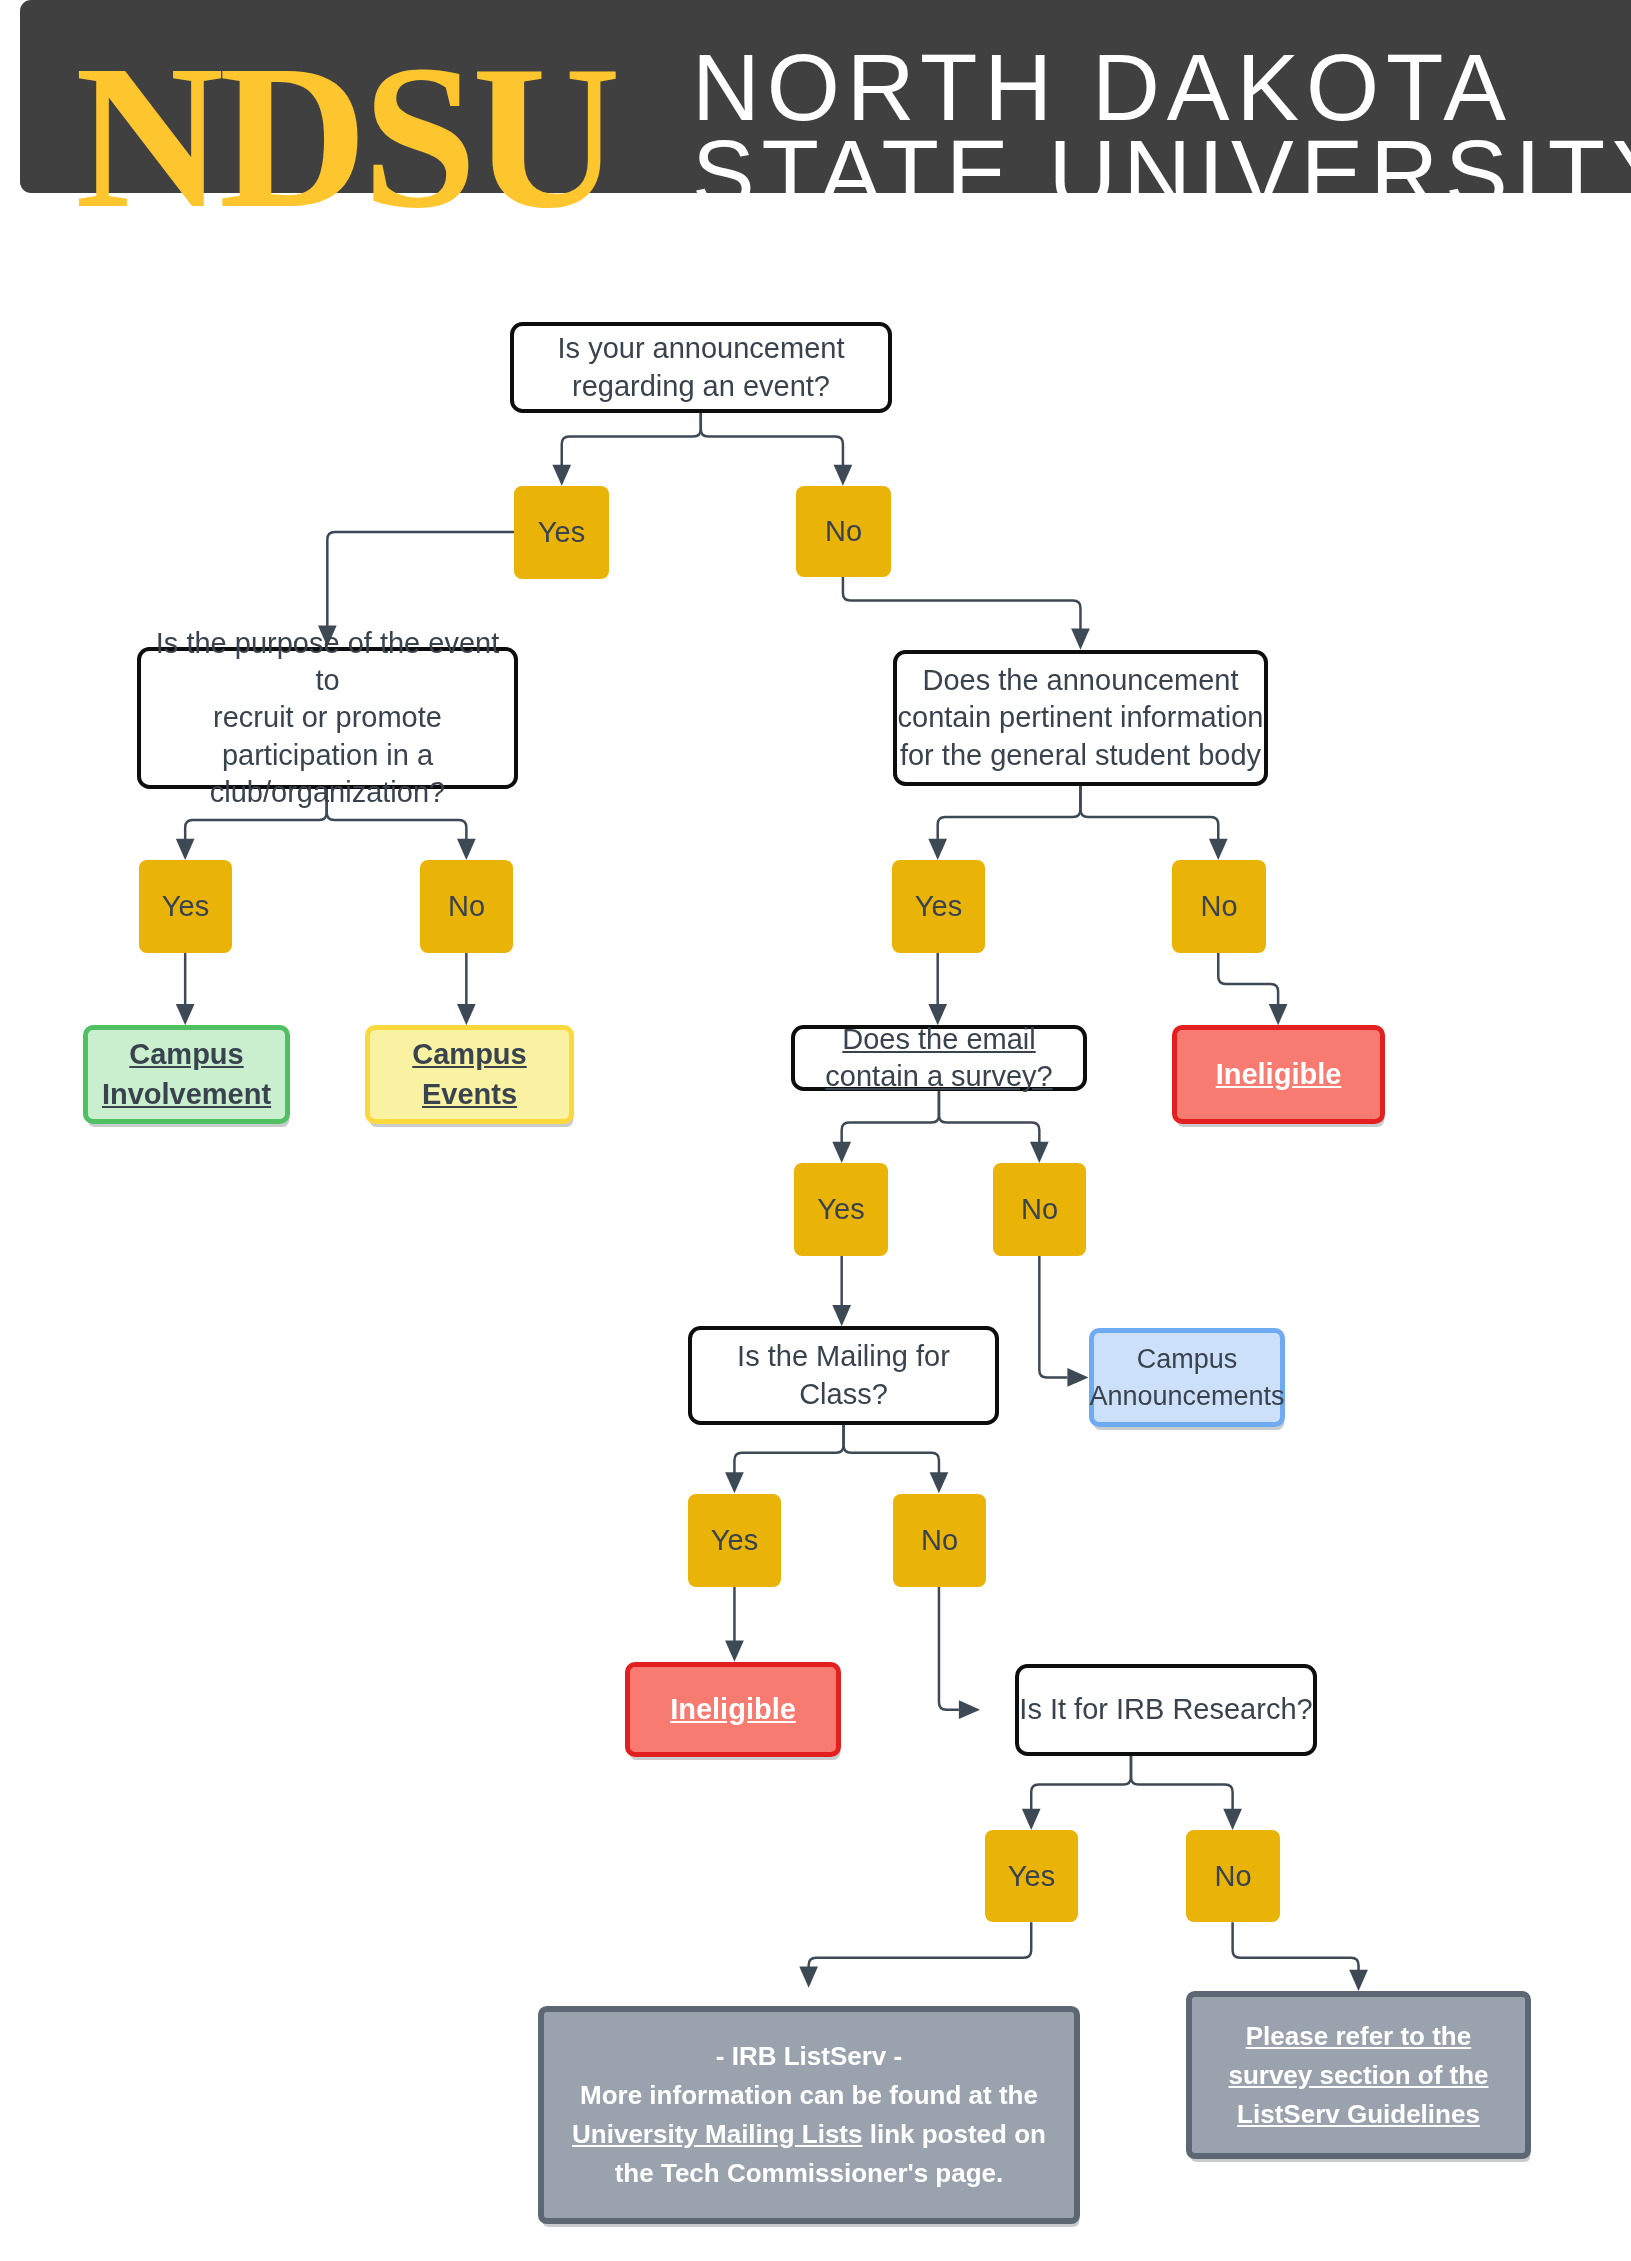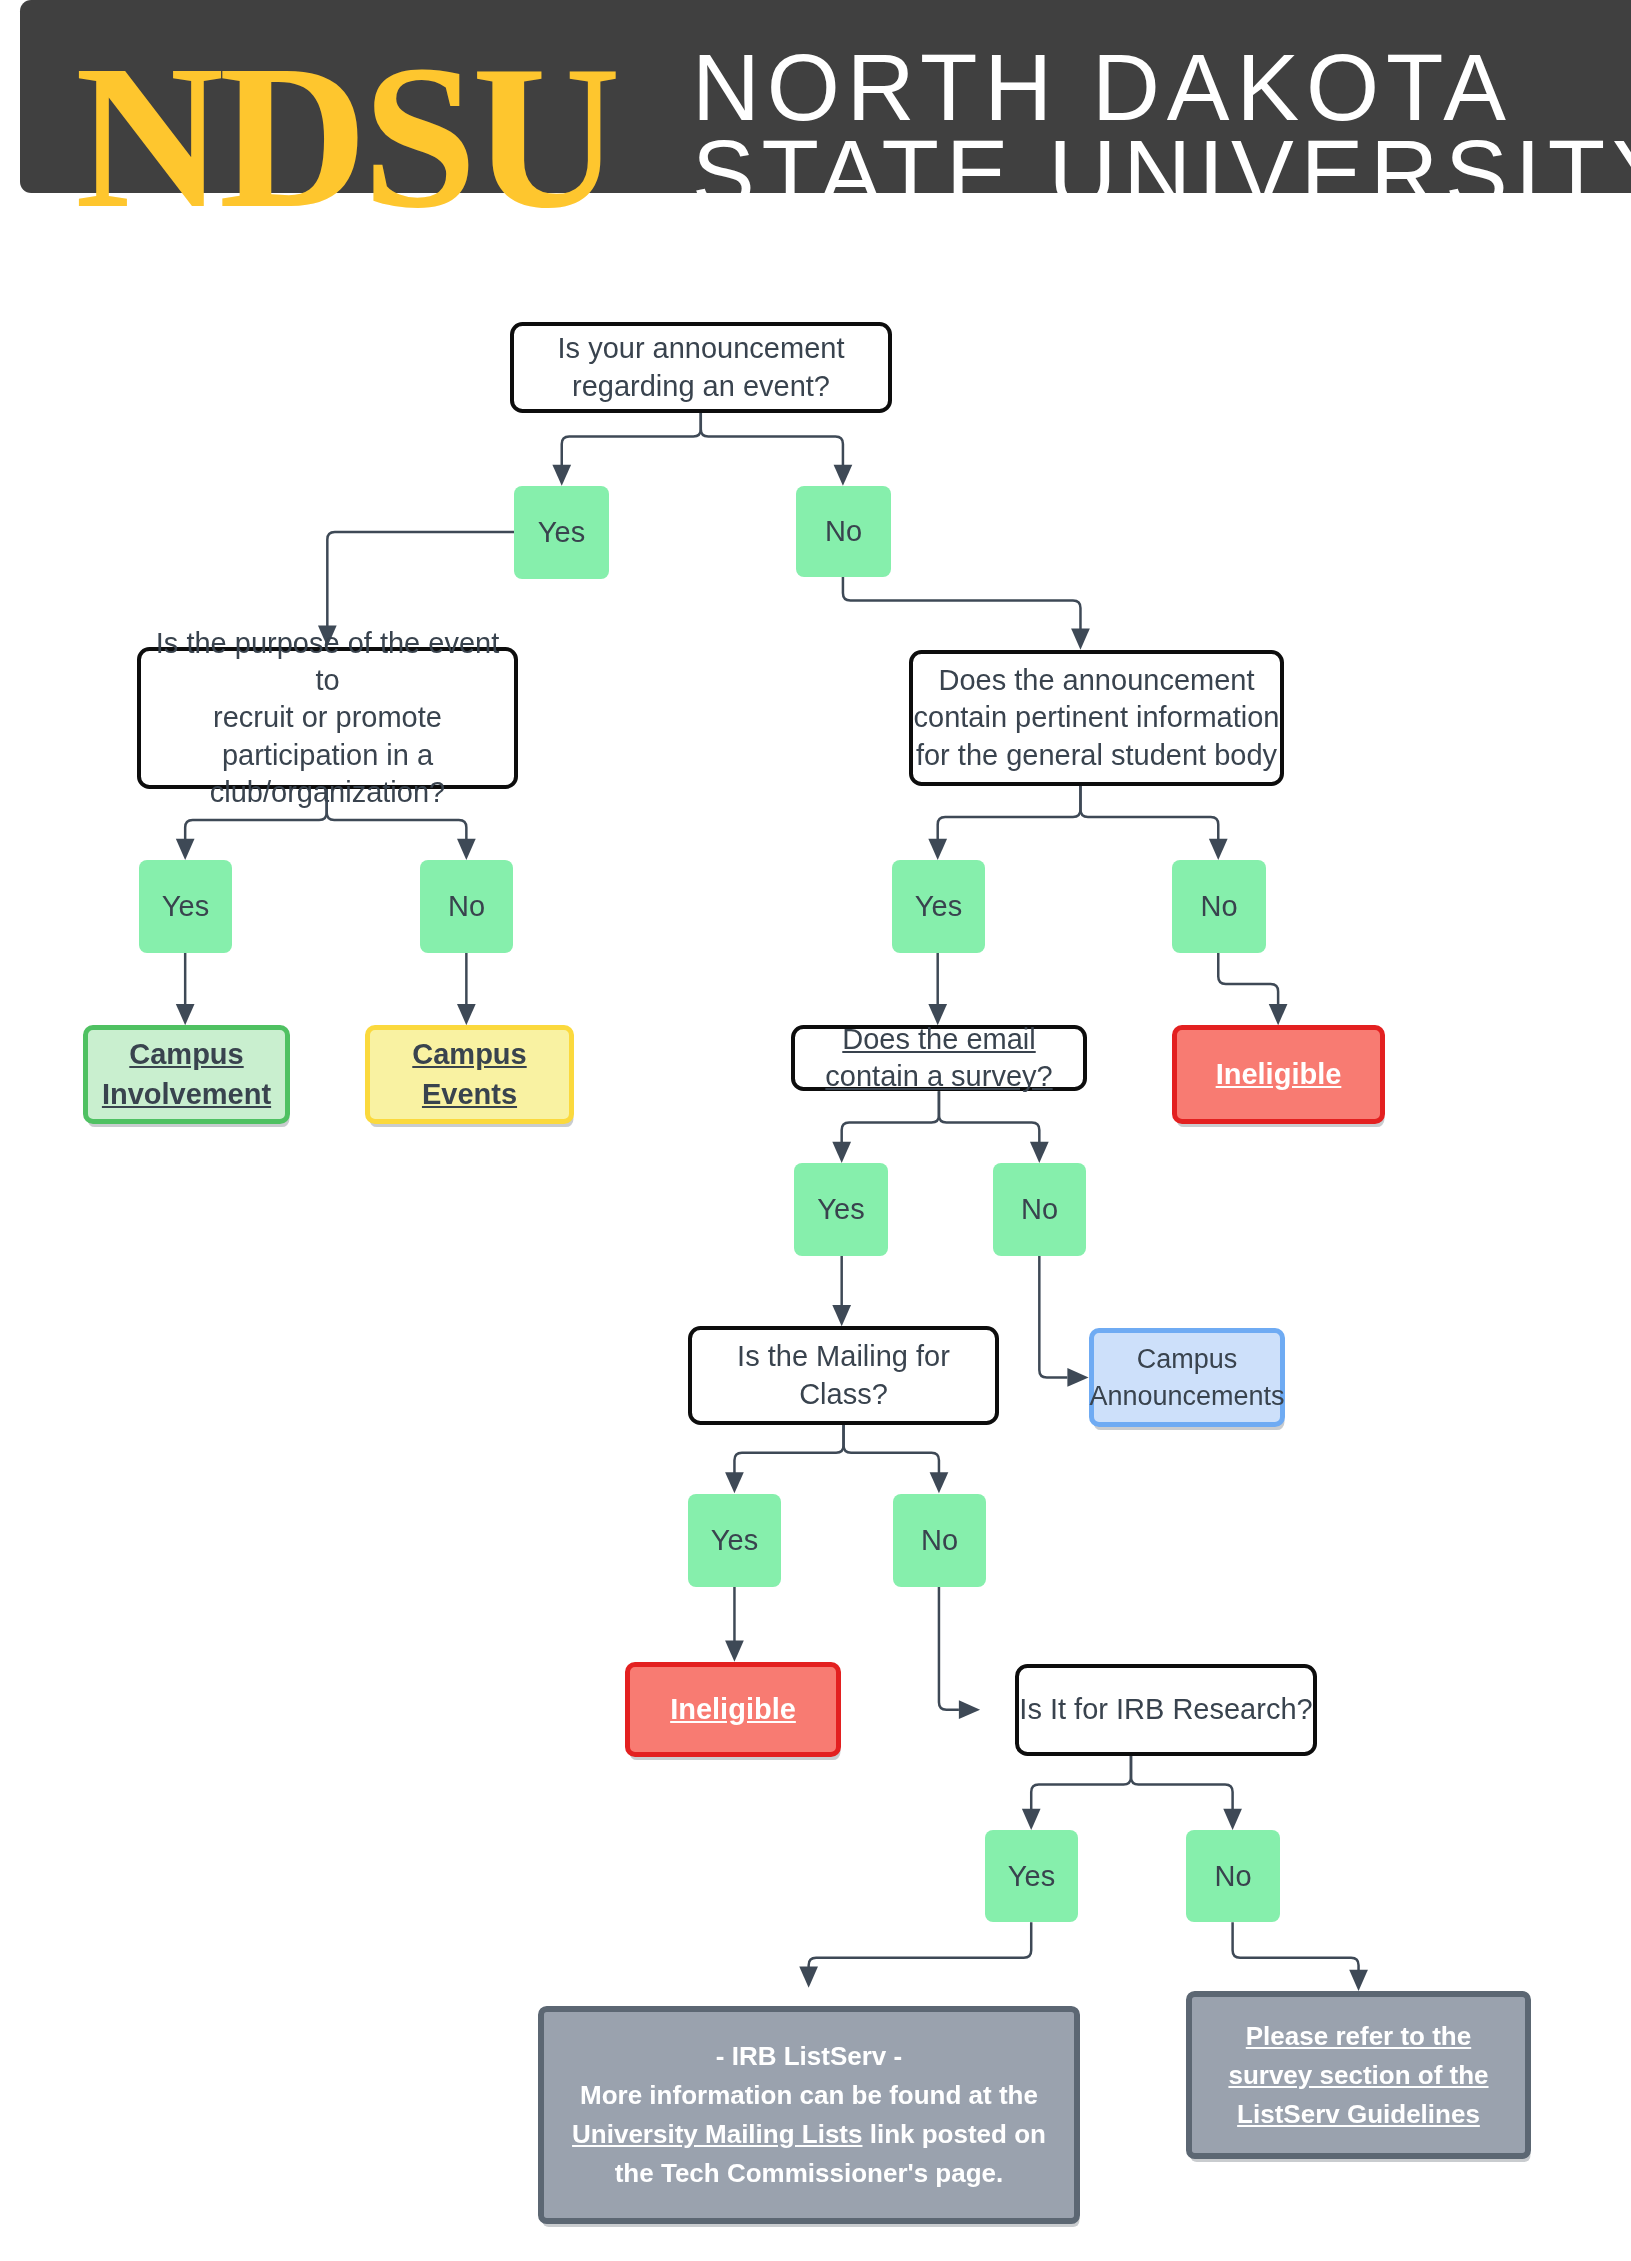--- a/index.html
+++ b/index.html
@@ -14,41 +14,41 @@
           letter-spacing:-5px;color:#fec62e;line-height:1;}
   .wordmark{position:absolute;left:672px;top:45px;color:#ffffff;
           font-size:94px;line-height:0.92;letter-spacing:6.9px;font-weight:100;
           white-space:nowrap;}
 
   
   .node{position:absolute;display:flex;align-items:center;justify-content:center;
         text-align:center;white-space:pre-line;box-sizing:border-box;color:#39434e;}
   .qbox{background:#ffffff;border:4.4px solid #0d0d0d;border-radius:12.5px;
         font-size:29px;line-height:1.28;}
-  .dbox{background:#86efac;border-radius:8px;font-size:29px;}
+  .dbox{background:#eab308;border-radius:8px;font-size:29px;}
   .tbox{border-radius:10px;font-size:29px;font-weight:bold;line-height:1.35;
         box-shadow:1.9px 5.6px 0 -2.5px rgba(40,50,62,.25);}
   .tbox .link{text-decoration:underline;}
   .green {background:#c9efcf;border:5px solid #4fc162;}
   .yellow{background:#f9f2a2;border:5px solid #fbd93d;}
   .red   {background:#f87b72;border:5.6px solid #e32020;color:#ffffff;}
   .blue  {background:#cde0fa;border:5px solid #6fabf3;font-weight:normal;font-size:27px;}
   .gray  {background:#9aa2ae;border:6.2px solid #5c6773;color:#ffffff;font-size:26px;
           line-height:1.5;border-radius:8.7px;}
   .gray .link{text-decoration:underline;}
 
   #q1  {left:510px; top:322px; width:382px;height:91px;}
   #yes1{left:514px; top:486px; width:95px;height:93px;}
   #no1 {left:796px;top:486px; width:95px;height:91px;}
   #q2  {left:137px; top:647px;width:381px;height:142px;}
   #yes2{left:139px; top:860px;width:93px;height:93px;}
   #no2 {left:420px; top:860px;width:93px;height:93px;}
   #ci  {left:83px; top:1025px;width:207px;height:99px;}
   #ce  {left:365px; top:1025px;width:209px;height:99px;}
-  #q3  {left:893px;top:650px;width:375px;height:136px;margin-left:16px;}
+  #q3  {left:893px;top:650px;width:375px;height:136px;}
   #yes3{left:892px;top:860px;width:93px;height:93px;}
   #no3 {left:1172px;top:860px;width:94px;height:93px;}
   #q4  {left:791px;top:1025px;width:296px;height:66px;text-decoration:underline;}
   #inr {left:1172px;top:1025px;width:213px;height:99px;}
   #yes4{left:794px;top:1163px;width:94px;height:93px;}
   #no4 {left:993px;top:1163px;width:93px;height:93px;}
   #q5  {left:688px;top:1326px;width:311px;height:99px;}
   #ca  {left:1089px;top:1328px;width:196px;height:99px;}
   #yes5{left:688px;top:1494px;width:93px;height:93px;}
   #no5 {left:893px;top:1494px;width:93px;height:93px;}

